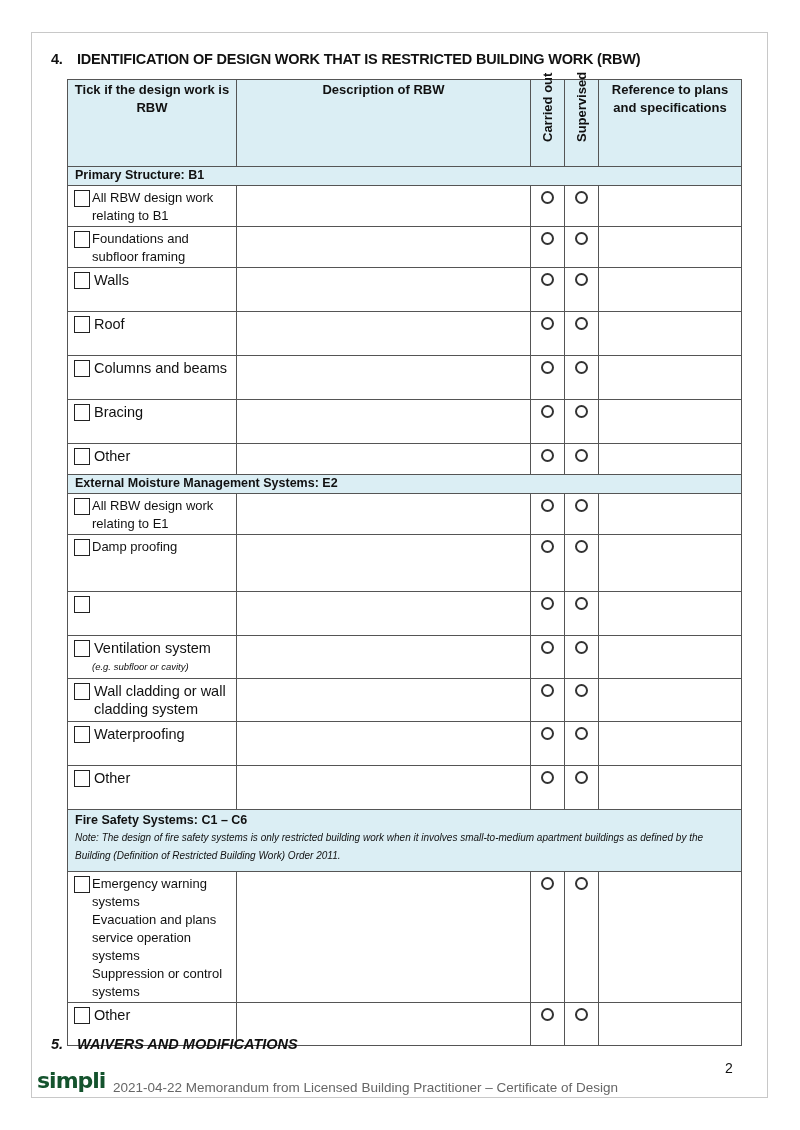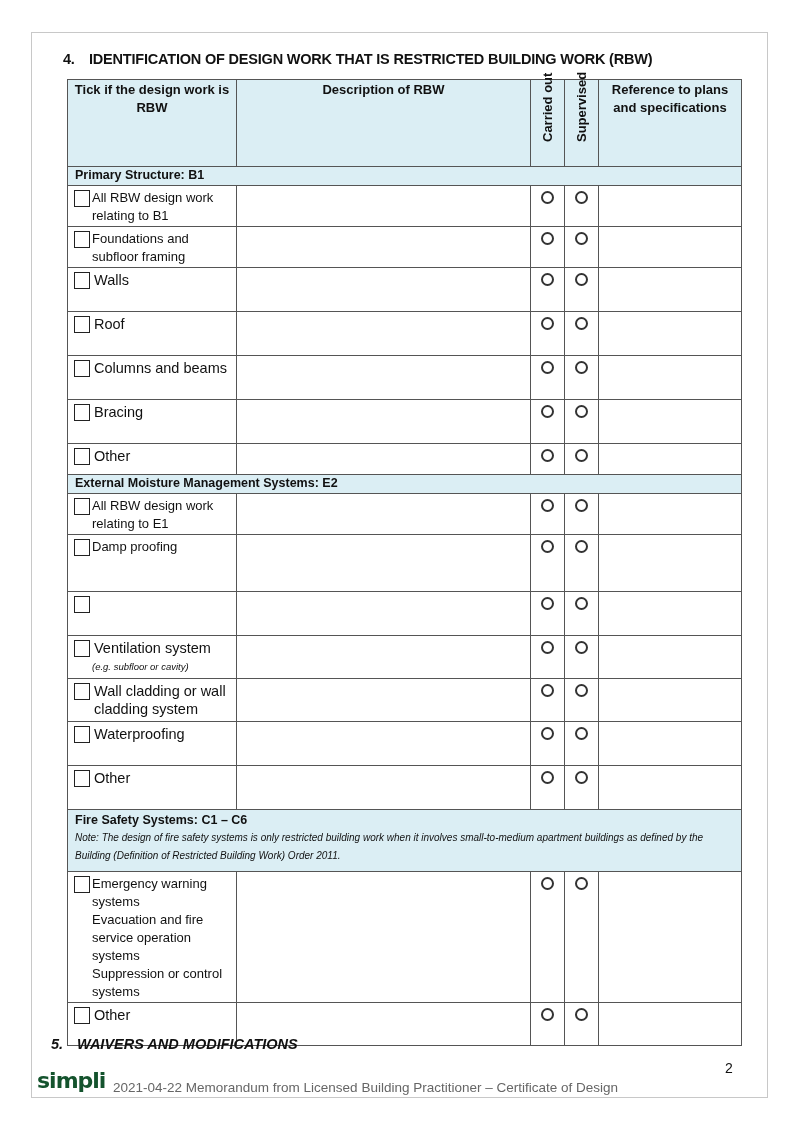--- a/index.html
+++ b/index.html
@@ -1,18 +1,18 @@
 <!DOCTYPE html>
 <html><head>
 <meta charset="utf-8">
 <style>
   html, body { margin:0; padding:0; background:#fff; }
   body { width:800px; height:1130px; position:relative; font-family:"Liberation Sans", sans-serif; color:#111; }
   .page { position:absolute; left:31px; top:32px; width:737px; height:1066px; border:1px solid #c8c8c8; box-sizing:border-box; }
-  .h4 { position:absolute; left:51px; top:51px; font-size:14.5px; font-weight:bold; letter-spacing:-0.2px;margin-left:12px; }
+  .h4 { position:absolute; left:51px; top:51px; font-size:14.5px; font-weight:bold; letter-spacing:-0.2px; }
   .h4 .num { display:inline-block; width:26px; }
   table { position:absolute; left:67px; top:79px; width:674px; border-collapse:collapse; table-layout:fixed; }
   td, th { border:1px solid #555; padding:0; vertical-align:top; font-size:13.5px; }
   th { background:#dbeef4; font-weight:bold; font-size:13px; text-align:center; line-height:18px; padding-top:1px; }
   .vert { height:85px; position:relative; }
   .vert span { position:absolute; left:50%; bottom:6px; transform-origin:0 0; transform:rotate(-90deg) translate(0,-50%); white-space:nowrap; font-size:13px; }
   .sec td { background:#dbeef4; font-weight:bold; font-size:12.5px; padding:1px 7px; height:16px; }
   .sec .note { font-weight:normal; font-style:italic; font-size:10px; line-height:18px; margin-top:2px; }
   .tick { display:flex; align-items:flex-start; padding:3px 0 0 6px; line-height:18px; }
   .box { width:16px; height:17px; border:1.5px solid #222; box-sizing:border-box; flex:0 0 auto; margin-right:2px; margin-top:1px; background:#fff; }
@@ -293,21 +293,21 @@
     <div class="note">Note: The design of fire safety systems is only restricted building work when it involves small-to-medium apartment buildings as defined by the Building (Definition of Restricted Building Work) Order 2011.</div>
   </td>
       </tr>
 
   <tr style="height:131px">
     <td>
           <div class="tick">
             <span class="box"></span>
             <span class="lbl-sm" style="line-height:18px">
       <span style="display:block">Emergency warning systems</span>
-      <span style="display:block">Evacuation and fire service operation systems</span>
+      <span style="display:block">Evacuation and plans service operation systems</span>
       <span style="display:block">Suppression or control systems</span>
     </span>
           </div>
         </td>
     <td></td>
     <td>
           <span class="radio"></span>
         </td>
     <td>
           <span class="radio"></span>

